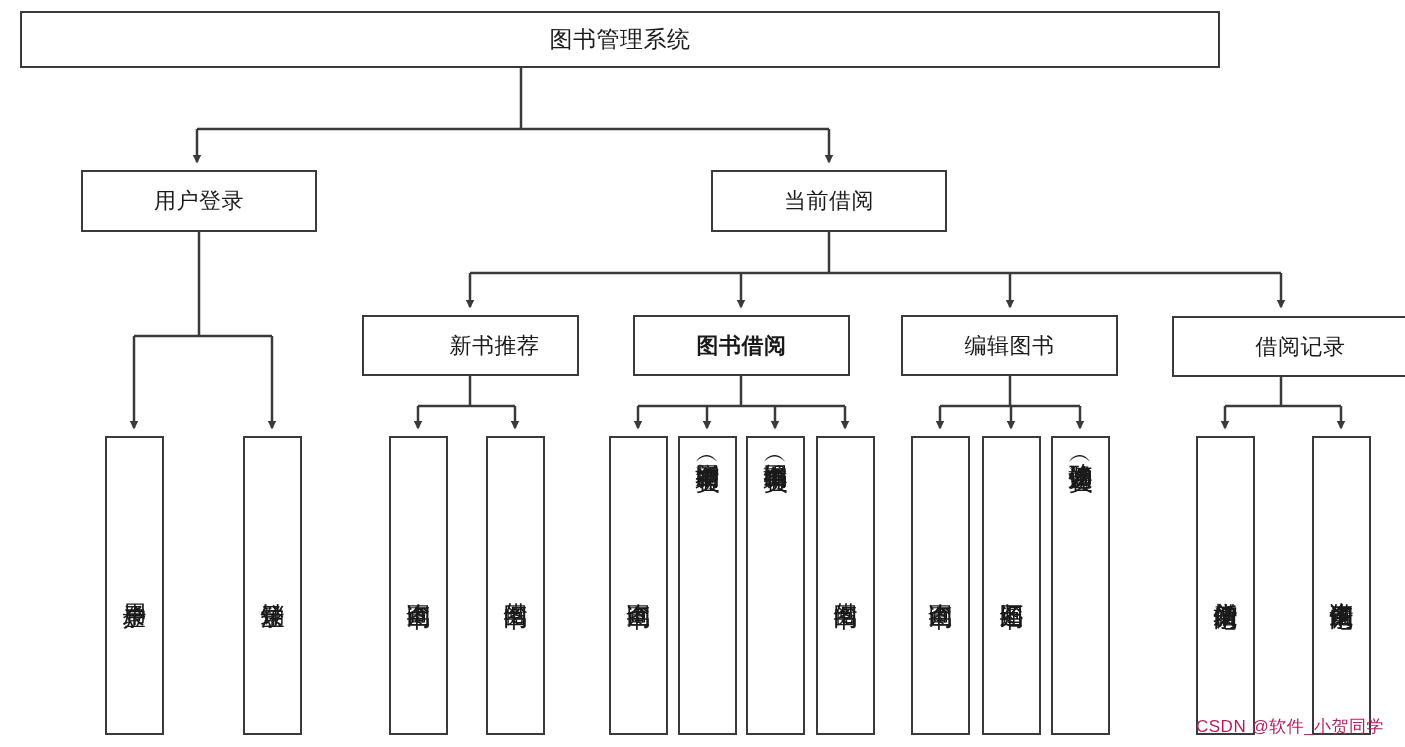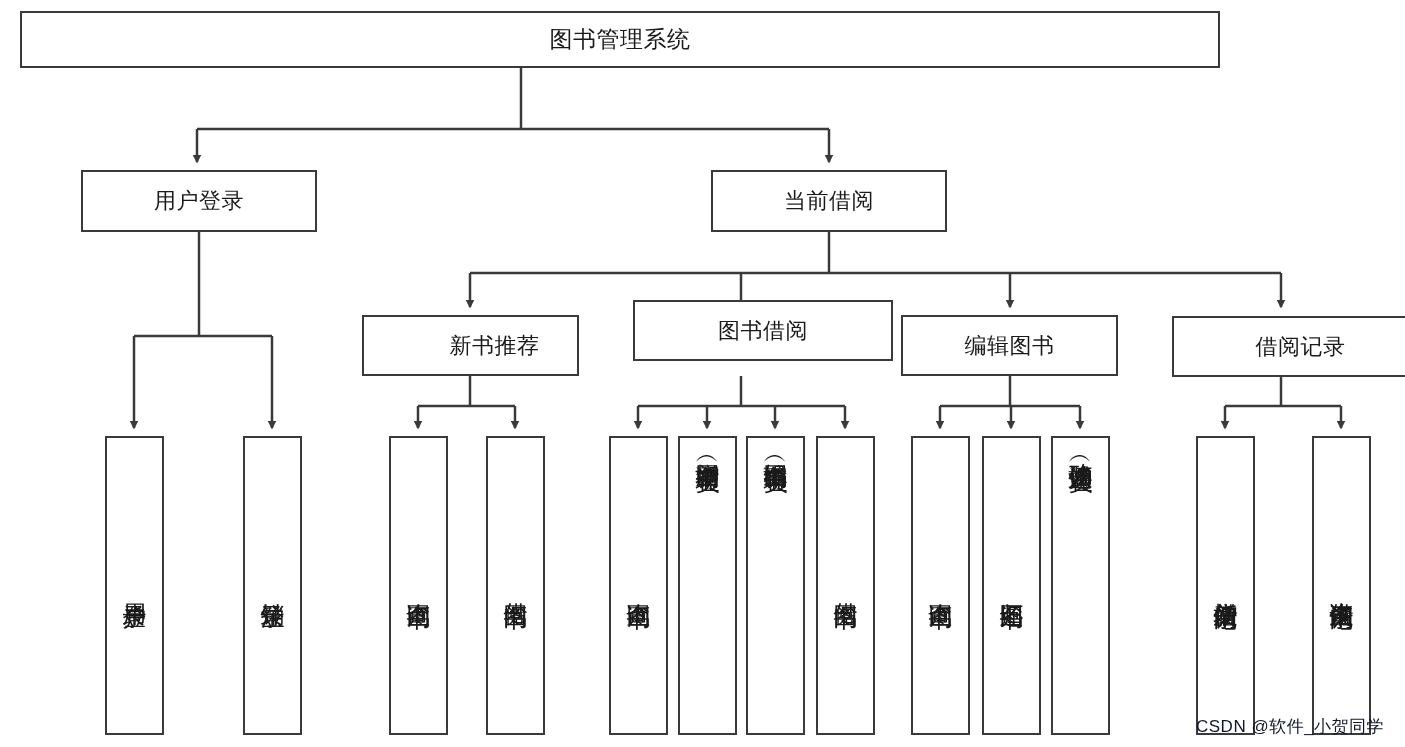--- a/index.html
+++ b/index.html
@@ -66,21 +66,21 @@
   }
   .node.vert.centered {
     align-items: center;
     padding-top: 0;
   }
   .watermark {
     position: absolute;
     left: 1196px;
     top: 715px;
     font-size: 17px;
-    color: #0f172a;
+    color: #be185d;
     white-space: nowrap;
     letter-spacing: 0.5px;
     user-select: none;
   }
 </style>
 </head>
 <body>
 
 <div id="diagram-root">
 
@@ -146,21 +146,21 @@
   </div>
 
   <div class="node horiz" style="left:711px; top:170px; width:236px; height:62px;">
     <span class="node-label">当前借阅</span>
   </div>
 
   <div class="node horiz" style="left:362px; top:315px; width:217px; height:61px;padding-left:48px;">
     <span class="node-label">新书推荐</span>
   </div>
 
-  <div class="node horiz" style="left:633px; top:300px; width:260px; height:61px;">
+  <div class="node horiz" style="left:633px; top:315px; width:217px; height:61px;font-weight:bold;">
     <span class="node-label">图书借阅</span>
   </div>
 
   <div class="node horiz" style="left:901px; top:315px; width:217px; height:61px;">
     <span class="node-label">编辑图书</span>
   </div>
 
   <div class="node horiz" style="left:1172px; top:316px; width:257px; height:61px;">
     <span class="node-label">借阅记录</span>
   </div>

